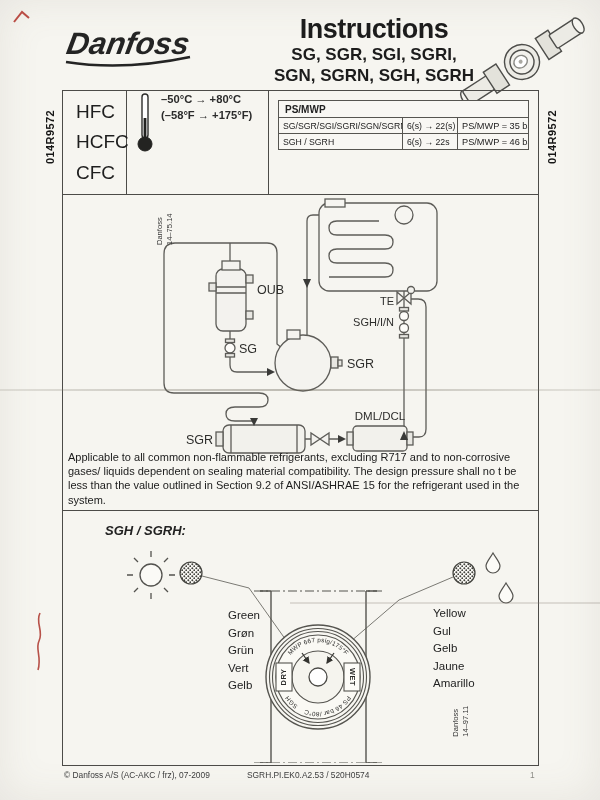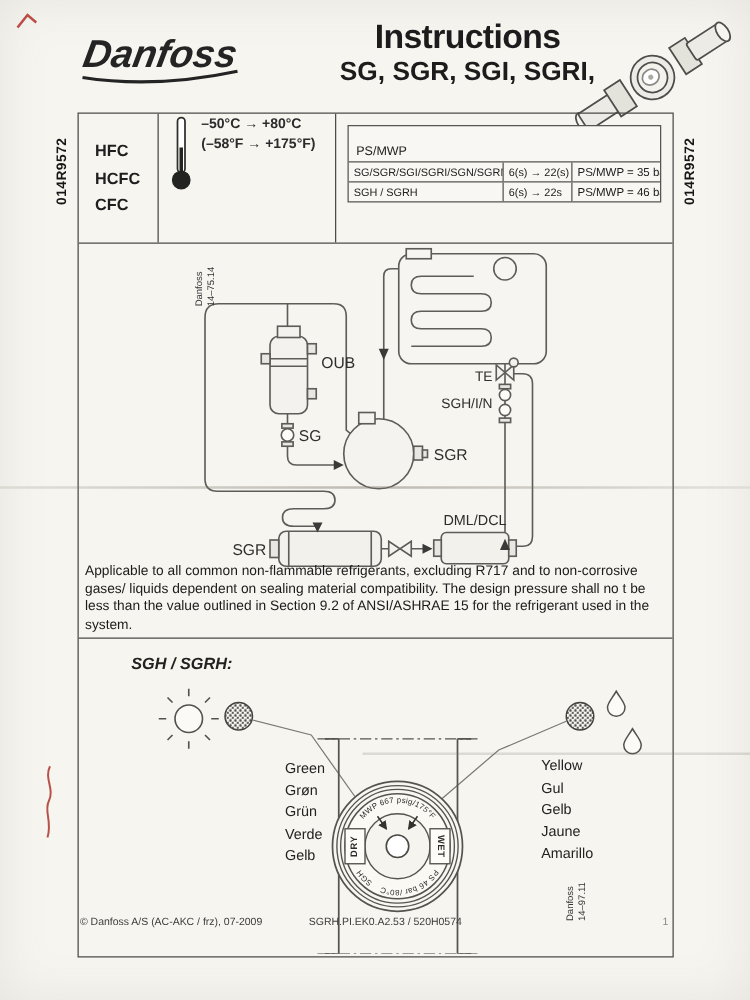--- a/index.html
+++ b/index.html
@@ -3,71 +3,72 @@
 <meta charset="utf-8">
 <style>
   html,body{margin:0;padding:0;}
   body{background:#e9e7e1;font-family:"Liberation Sans",sans-serif;}
   #page{position:relative;width:600px;height:800px;background:#f6f5f0;overflow:hidden;
         box-shadow:inset 0 0 40px rgba(120,115,100,.12);}
   
   #logo{position:absolute;left:58px;top:16px;}
   #title-block{position:absolute;left:252px;top:14px;width:244px;text-align:center;color:#1c1c1c;}
   #title-block .t1{font-size:27px;font-weight:bold;letter-spacing:-.5px;margin:0;text-align:center;}
-  #title-block .t2{font-size:21px;font-weight:bold;line-height:1.22;margin:0;}
+  #title-block .t2{font-size:17px;font-weight:bold;line-height:1.22;margin:0;}
   
   .vcode{position:absolute;writing-mode:vertical-rl;transform:rotate(180deg);
          font-size:11px;font-weight:bold;color:#161616;letter-spacing:.4px;height:90px;text-align:center;}
   
   #frame{position:absolute;left:62px;top:90px;width:477px;height:676px;border:1.6px solid #4c4b48;box-sizing:border-box;}
   .sec{box-sizing:border-box;}
   #sec-spec{height:104px;border-bottom:1.6px solid #4c4b48;display:flex;}
   #col-refrig{width:64px;border-right:1.4px solid #4c4b48;box-sizing:border-box;
               display:flex;flex-direction:column;justify-content:center;padding-left:13px;gap:2px;}
-  #col-refrig span{font-size:13px;font-weight:bold;color:#1e1e1e;line-height:1.5;}
+  #col-refrig span{font-size:19px;font-weight:normal;color:#1e1e1e;line-height:1.5;}
   #col-temp{width:142px;border-right:1.4px solid #4c4b48;box-sizing:border-box;
             display:flex;align-items:flex-start;gap:7px;padding-left:9px;}
   #temp-text{font-size:11.2px;font-weight:600;color:#2b2b2b;line-height:1.45;}
   #col-ps{flex:1;padding:9px 9px 0 9px;}
   #pstable{border:1.3px solid #565550;color:#222;background:#f8f7f3;}
-  #pstable .ps-head{font-size:10px;font-weight:normal;padding:3px 6px 2px 6px;border-bottom:1.3px solid #565550;margin-top:12px;}
+  #pstable .ps-head{font-size:10px;font-weight:bold;padding:3px 6px 2px 6px;border-bottom:1.3px solid #565550;}
   .ps-row{display:grid;grid-template-columns:124px 55px 1fr;border-bottom:1.3px solid #565550;}
   .ps-row:last-child{border-bottom:none;}
   .ps-row span{padding:3px 4px 2px 4px;font-size:8.7px;border-right:1.3px solid #565550;white-space:nowrap;overflow:hidden;}
   .ps-row span:last-child{border-right:none;font-size:9.2px;}
   
   #sec-diagram{height:316px;border-bottom:1.6px solid #4c4b48;position:relative;}
   #note-text{position:absolute;left:5px;right:5px;bottom:3px;font-size:11px;line-height:1.3;color:#1b1b1b;}
   .rotref{position:absolute;font-size:7.6px;line-height:1.35;color:#333;transform:rotate(-90deg);white-space:nowrap;}
   
   #sec-ind{height:252px;position:relative;}
   #ind-heading{position:absolute;left:13px;top:12px;font-size:13px;font-style:italic;font-weight:600;color:#222;margin-left:29px;}
   .wordlist{position:absolute;font-size:11.5px;line-height:17.5px;color:#222;}
   .wordlist span{display:block;margin-left:32px;}
   
-  .foot{position:absolute;top:732px;font-size:8.4px;color:#3c3c3c;}
+  .foot{position:absolute;top:770px;font-size:8.4px;color:#3c3c3c;}
   
   .foldline{position:absolute;pointer-events:none;}
   svg text{font-family:"Liberation Sans",sans-serif;}
 </style>
 </head>
 <body>
 
 <div id="page">
 
   <svg id="logo" width="150" height="62" viewBox="0 0 150 62">
     <g transform="skewX(-10)">
       <text x="14" y="38" font-family="DejaVu Serif, serif" font-style="italic" font-weight="bold" font-size="31" fill="#242424">Danfoss</text>
     </g>
     <path d="M8,46 Q 66,55 132,41" stroke="#242424" stroke-width="2.6" fill="none"></path>
   </svg>
 
   <div id="title-block">
     <p class="t1">Instructions</p>
     <p class="t2">SG, SGR, SGI, SGRI,</p>
+    <p class="t2">SGN, SGRN, SGH, SGRH</p>
   </div>
 
   <svg style="position:absolute;left:448px;top:14px;" width="148" height="90" viewBox="0 0 148 90">
     <g transform="translate(74,48) rotate(-33)" stroke="#4d4d4a" stroke-width="1.4" fill="#ecebe5">
       <ellipse cx="-66" cy="0" rx="4.5" ry="8.5" fill="#f6f5f0"></ellipse>
       <rect x="-66" y="-8" width="30" height="16" rx="2"></rect>
       <rect x="-38" y="-12.5" width="15" height="25" fill="#e3e2db"></rect>
       <rect x="24" y="-12.5" width="15" height="25" fill="#e3e2db"></rect>
       <rect x="37" y="-8" width="30" height="16" rx="2"></rect>
       <ellipse cx="67" cy="0" rx="4.5" ry="8.5" fill="#f6f5f0"></ellipse>
@@ -277,21 +278,21 @@
           </text>
           <line x1="239" y1="142" x2="246" y2="152" stroke="#33332f" stroke-width="1.2" marker-end="url(#ah)"></line>
           <line x1="271" y1="142" x2="264" y2="152" stroke="#33332f" stroke-width="1.2" marker-end="url(#ah)"></line>
         </g>
       </svg>
 
       <div class="wordlist" style="left:133px;top:96px;">
         <span>Green</span>
         <span>Grøn</span>
         <span>Grün</span>
-        <span>Verde</span>
+        <span>Vert</span>
         <span>Gelb</span>
       </div>
       <div class="wordlist" style="left:338px;top:94px;">
         <span>Yellow</span>
         <span>Gul</span>
         <span>Gelb</span>
         <span>Jaune</span>
         <span>Amarillo</span>
       </div>
       <div class="rotref" style="left:383px;top:200px;">

